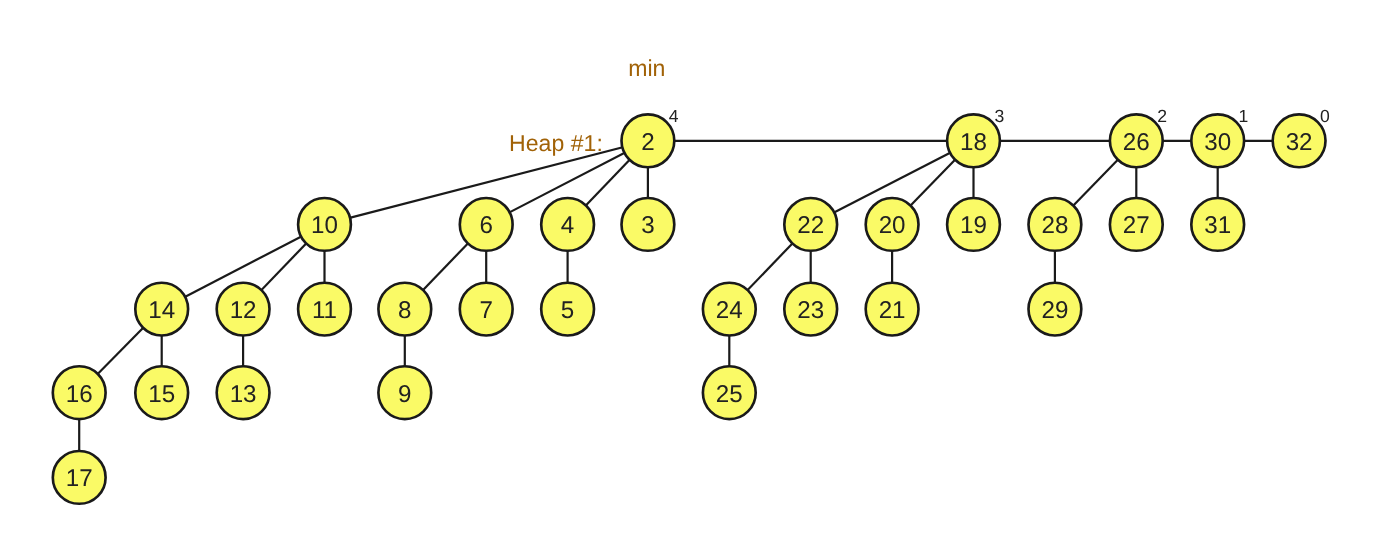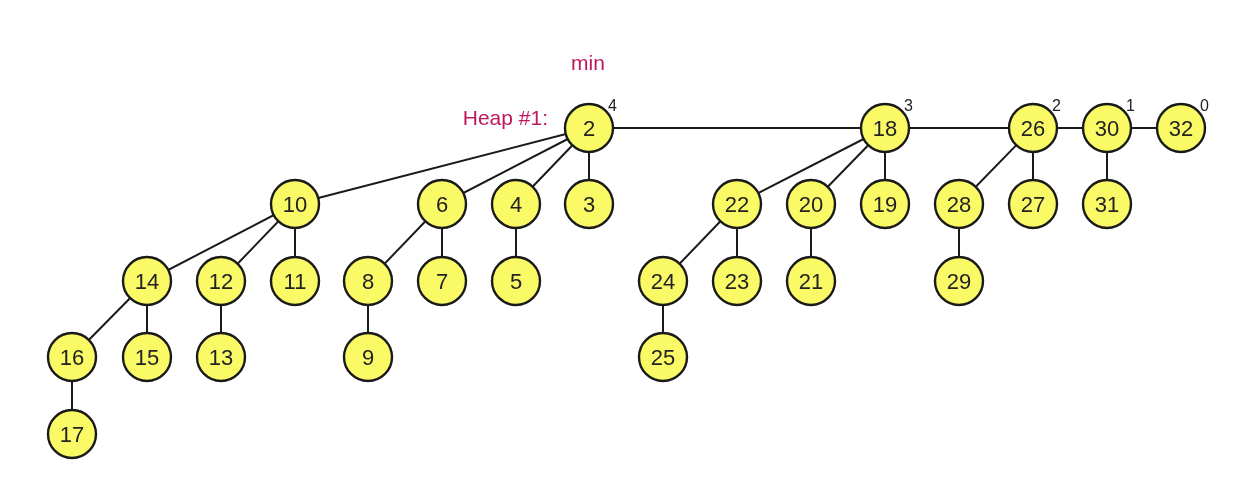--- a/index.html
+++ b/index.html
@@ -18,33 +18,33 @@
   .canvas svg {
     position: absolute;
     left: 0;
     top: 0;
   }
   svg text {
     font-family: "Liberation Sans", sans-serif;
   }
   .label {
     position: absolute;
-    color: #be185d;
+    color: #a16207;
     font-size: 21px;
     line-height: 21px;
     white-space: nowrap;
   }
   .label-min {
     left: 588px;
     top: 52px;
     transform: translateX(-50%);
   }
   .label-heap {
     left: 548px;
-    top: 107px;
+    top: 120px;
     transform: translateX(-100%);
   }
 </style>
 </head>
 <body>
 
 <div class="canvas">
   <svg width="1259" height="496" viewBox="0 0 1259 496">
       <line x1="589" y1="128" x2="885" y2="128" stroke="#1a1a1a" stroke-width="2"></line>
       <line x1="885" y1="128" x2="1033" y2="128" stroke="#1a1a1a" stroke-width="2"></line>

